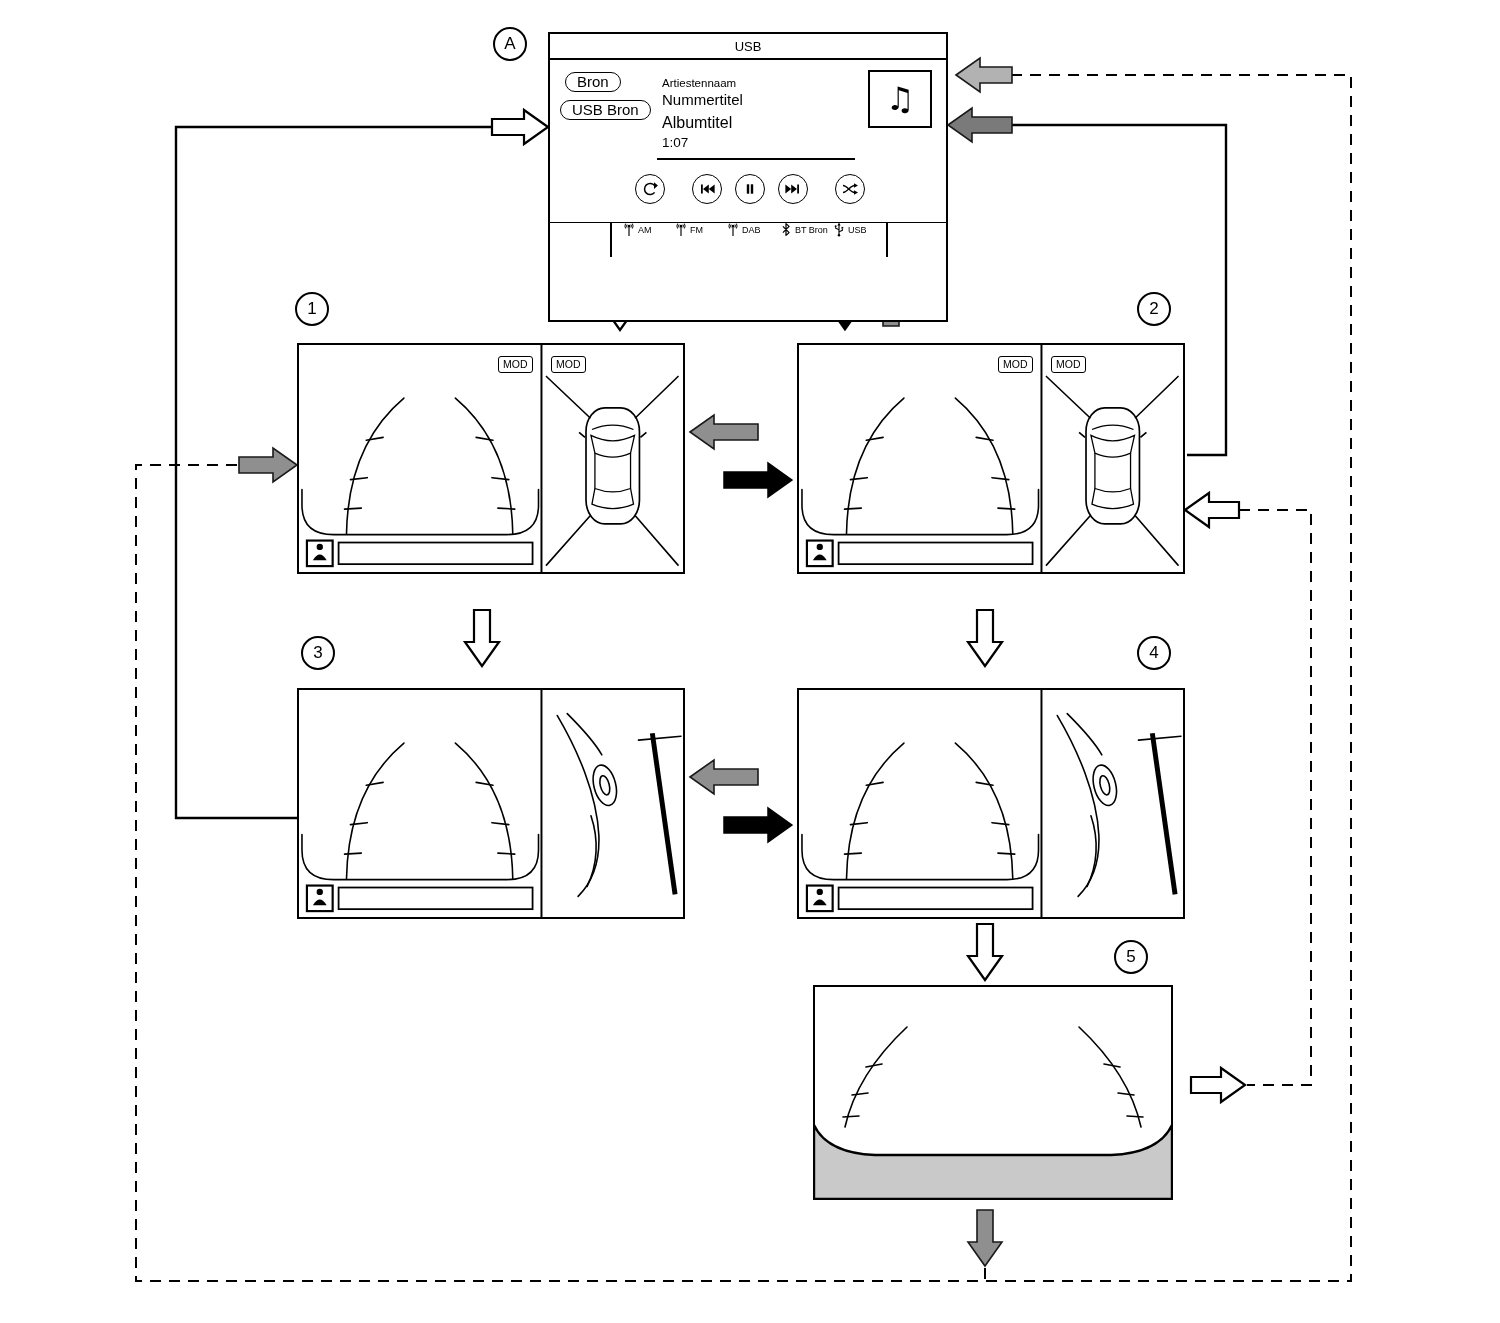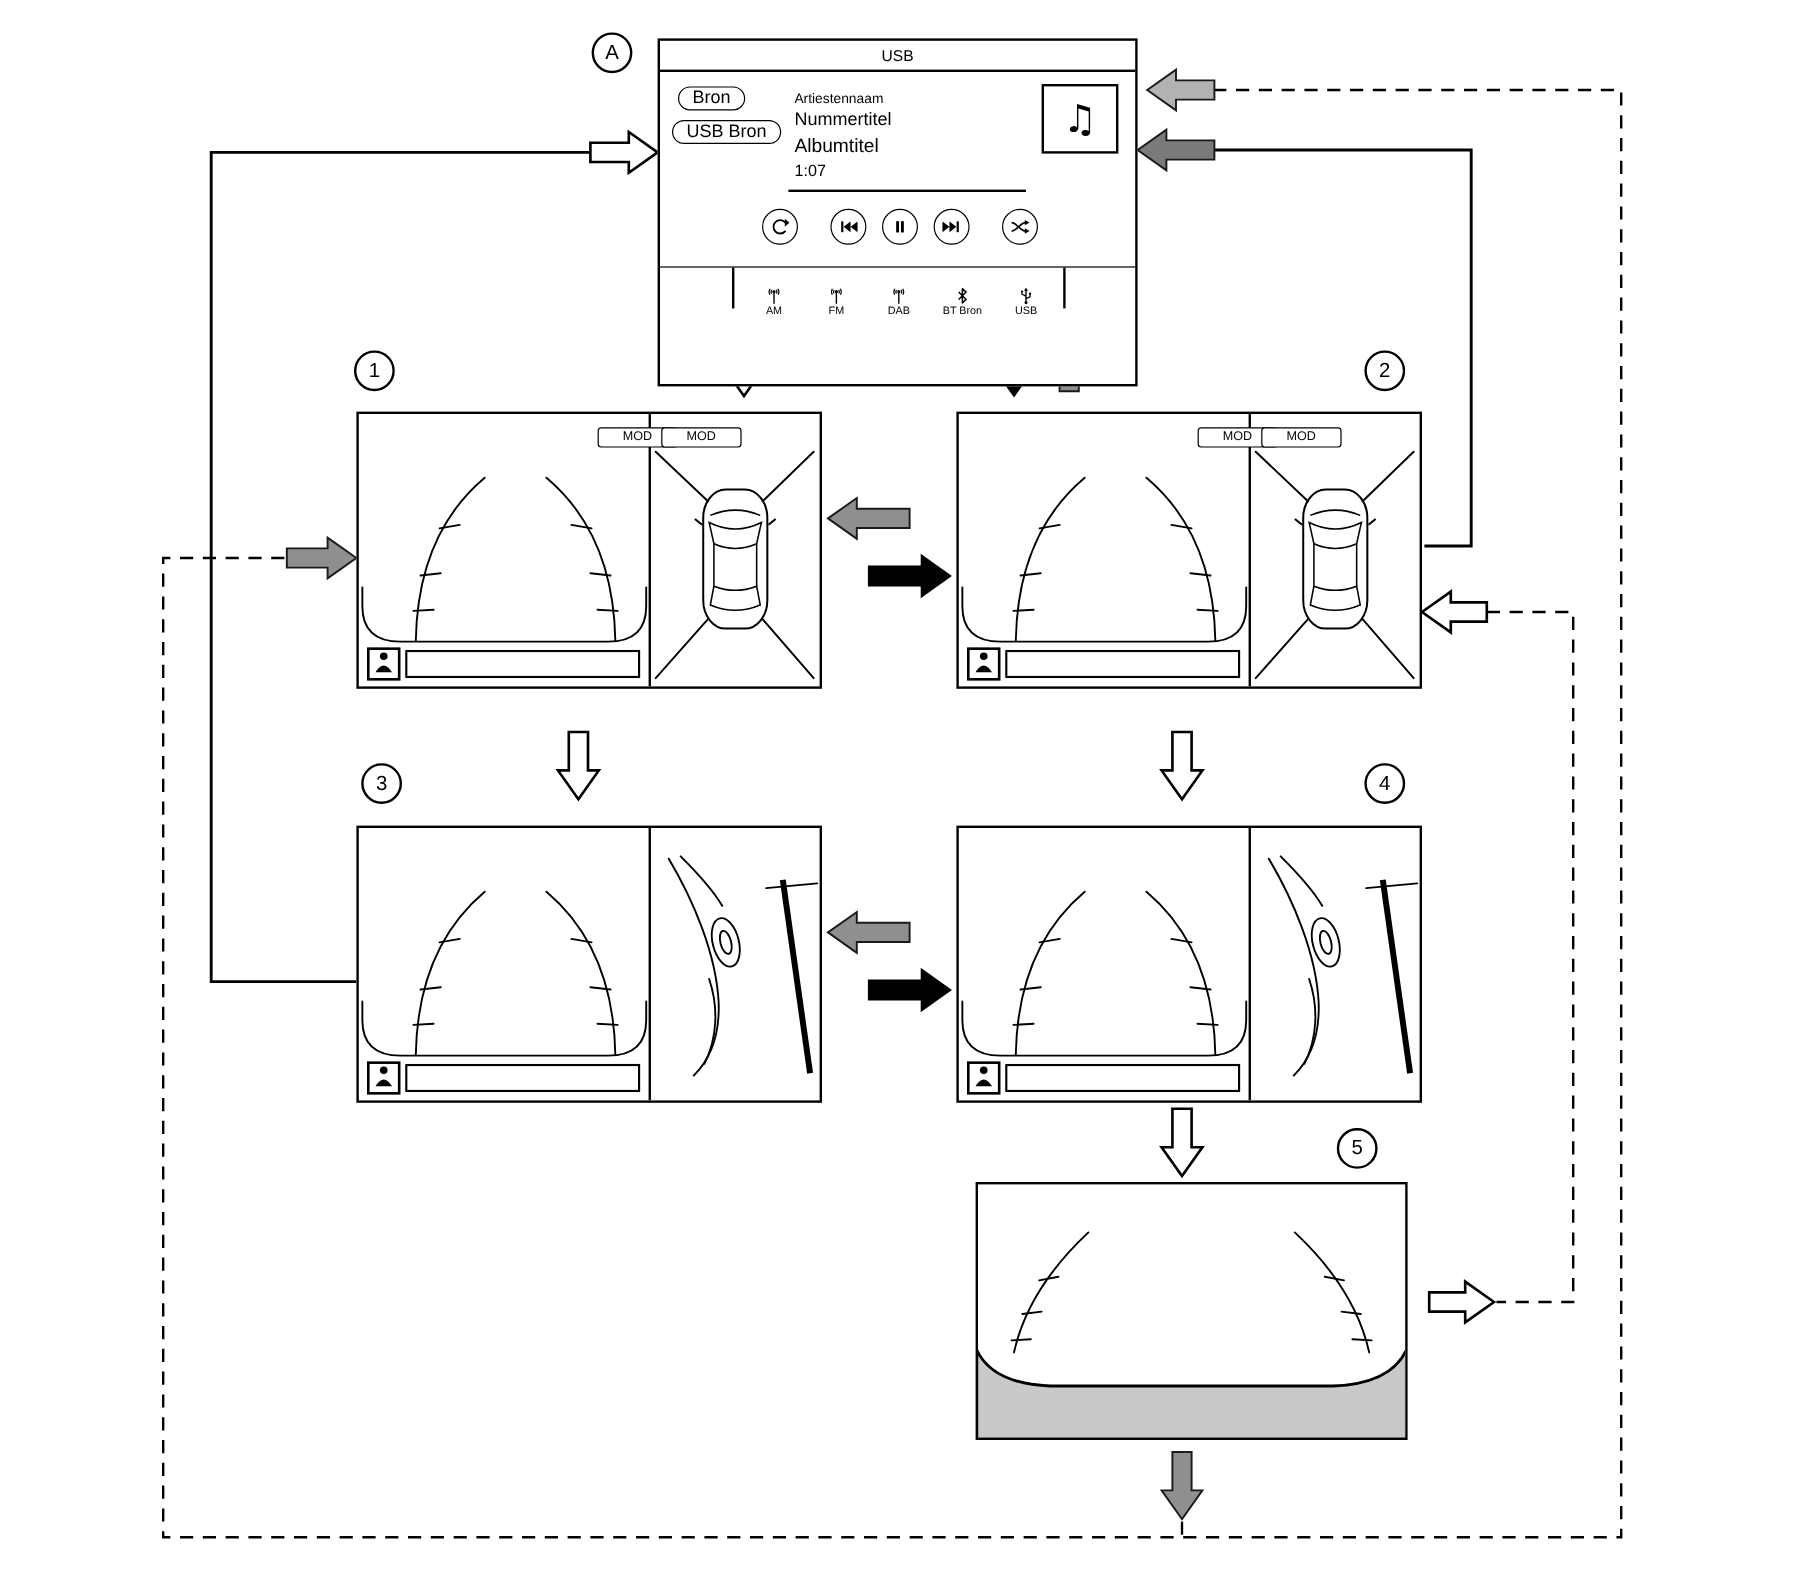--- a/index.html
+++ b/index.html
@@ -3,21 +3,21 @@
 <meta charset="utf-8">
 <style>
   *{margin:0;padding:0;box-sizing:border-box}
   html,body{background:#fff}
   body{width:1500px;height:1323px;position:relative;font-family:"Liberation Sans",sans-serif;color:#000}
   .canvas{position:absolute;left:0;top:0;width:1500px;height:1323px;overflow:hidden}
   .overlay{position:absolute;left:0;top:0;z-index:1}
   .screen{position:absolute;background:#fff;border:2.5px solid #000;z-index:2}
   .camsvg{position:absolute;left:0;top:0;width:100%;height:100%}
   .badge-circle{position:absolute;width:34px;height:34px;border:2px solid #000;border-radius:50%;background:#fff;display:flex;align-items:center;justify-content:center;font-size:17px;z-index:4}
-  .mod{position:absolute;border:1.6px solid #000;border-radius:3px;background:#fff;font-size:10.5px;line-height:15px;padding:0 20px;z-index:4}
+  .mod{position:absolute;border:1.6px solid #000;border-radius:3px;background:#fff;font-size:10.5px;line-height:15px;padding:0 4px;z-index:4}
   
   .solid{fill:none;stroke:#000;stroke-width:2.4}
   .dash{fill:none;stroke:#000;stroke-width:2;stroke-dasharray:11 8}
   .aw{fill:#fff;stroke:#000;stroke-width:2.2;stroke-linejoin:miter}
   .agl{fill:#b2b2b2;stroke:#1a1a1a;stroke-width:1.6}
   .ag{fill:#8f8f8f;stroke:#1a1a1a;stroke-width:1.6}
   .agd{fill:#7a7a7a;stroke:#1a1a1a;stroke-width:1.6}
   .ab{fill:#000;stroke:#000;stroke-width:1.5}
   .gl{stroke:#000;stroke-width:1.6;fill:none;stroke-linecap:round}
   .thick{stroke:#000;stroke-width:5;fill:none}
@@ -36,21 +36,21 @@
   .a-artist{top:43px;font-size:11.5px}
   .a-track{top:57px;font-size:15px}
   .a-album{top:80px;font-size:16px}
   .a-time{top:101px;font-size:13.5px}
   .a-line{position:absolute;left:107px;top:124px;width:198px;border-top:2px solid #000}
   .a-art{position:absolute;left:318px;top:36px;width:64px;height:58px;border:2px solid #000;display:flex;align-items:center;justify-content:center;font-size:32px;font-family:"DejaVu Sans",sans-serif}
   .cbtn{position:absolute;top:140px;width:30px;height:30px;border:1.7px solid #000;border-radius:50%;background:#fff;display:flex;align-items:center;justify-content:center}
   .cbtn svg{width:16px;height:16px}
   .a-bar{position:absolute;left:0;right:0;top:188px;bottom:0;border-top:1.8px solid #000}
   .vdiv{position:absolute;top:189px;width:2.4px;height:34px;background:#000}
-  .tab{position:absolute;top:205px;width:50px;height:33px;display:flex;flex-direction:column;align-items:center;justify-content:flex-start}
+  .tab{position:absolute;top:179px;width:50px;height:33px;display:flex;flex-direction:row;align-items:center;justify-content:flex-start}
   .ticon svg{width:18px;height:15px;display:block}
   .tlabel{font-size:9px;line-height:10px;text-align:center;white-space:nowrap}
   
   .cam{width:388px;height:231px}
   .s1{left:297px;top:343px}
   .s2{left:797px;top:343px}
   .s3{left:297px;top:688px}
   .s4{left:797px;top:688px}
   .wide{left:813px;top:985px;width:360px;height:215px}
 </style>

